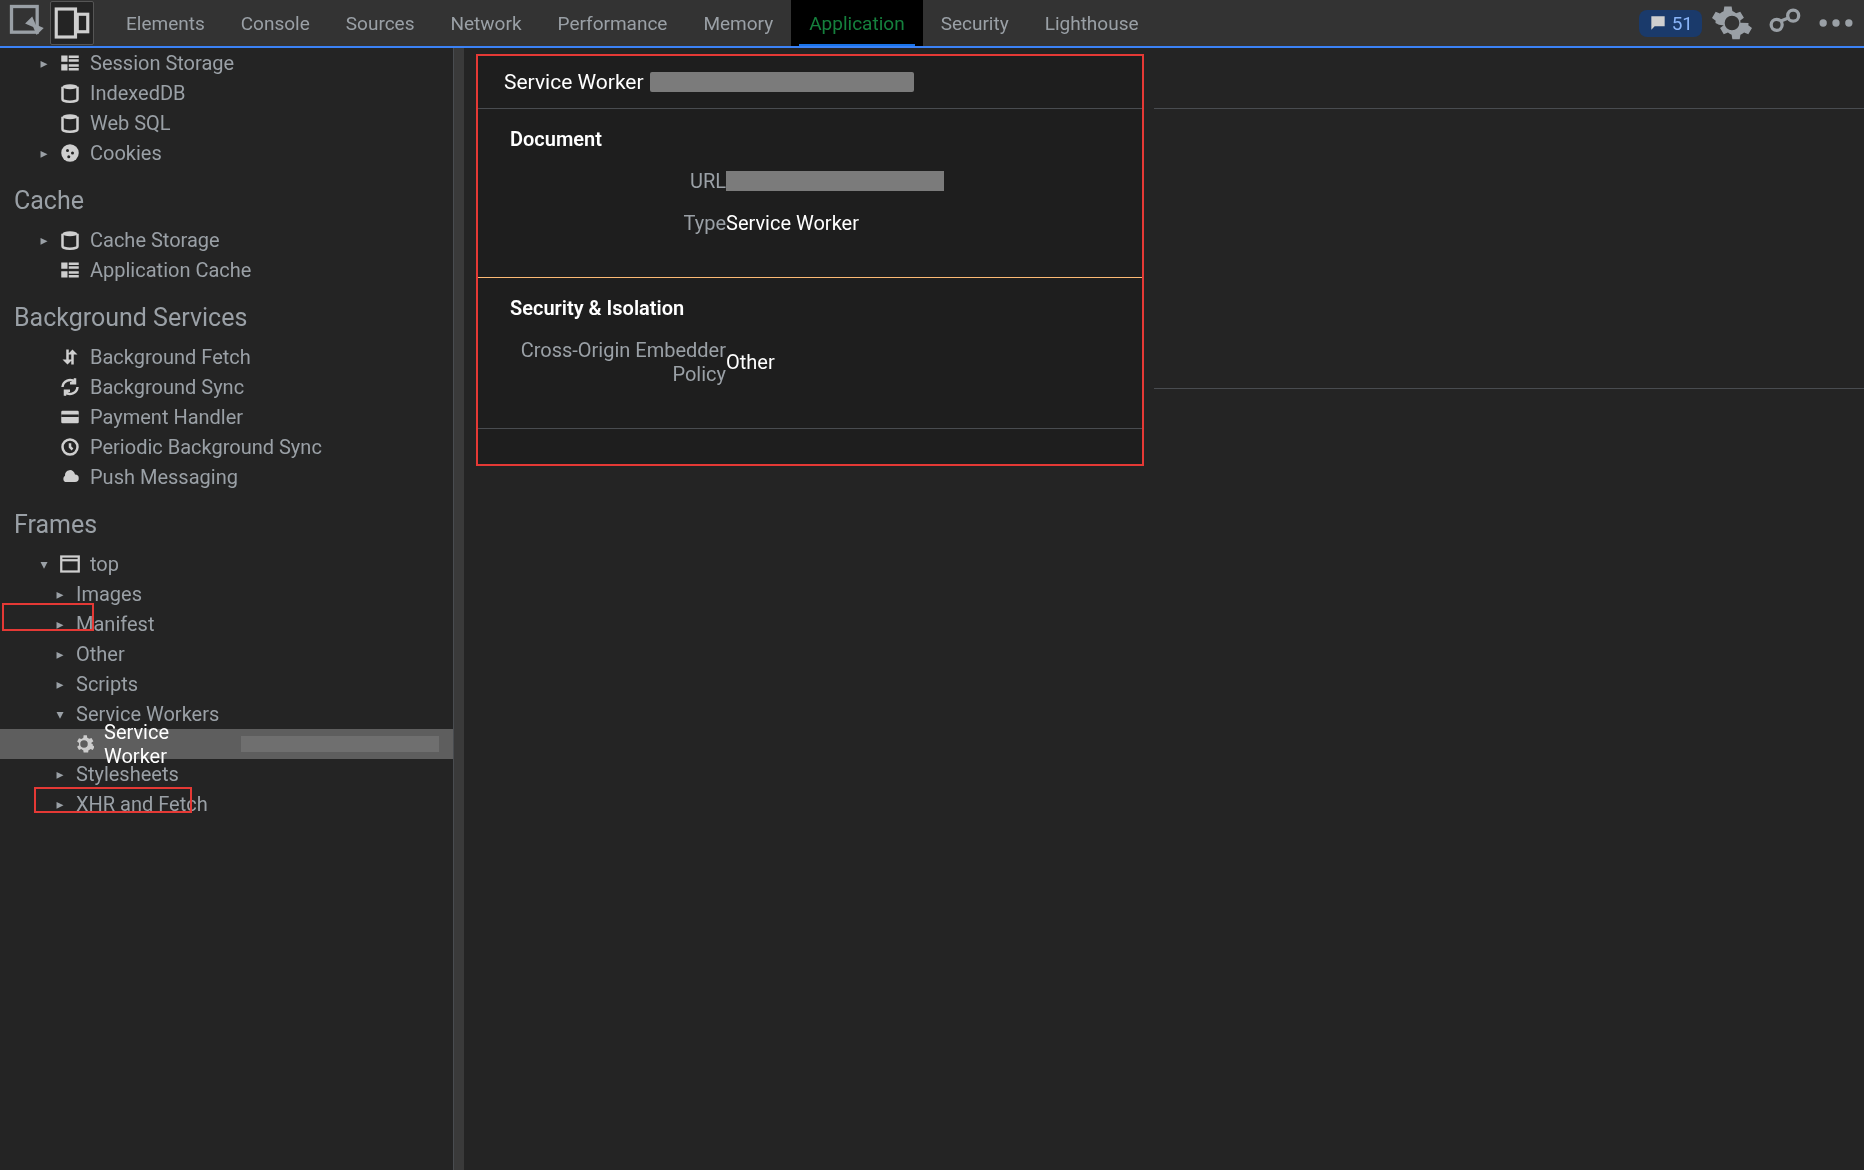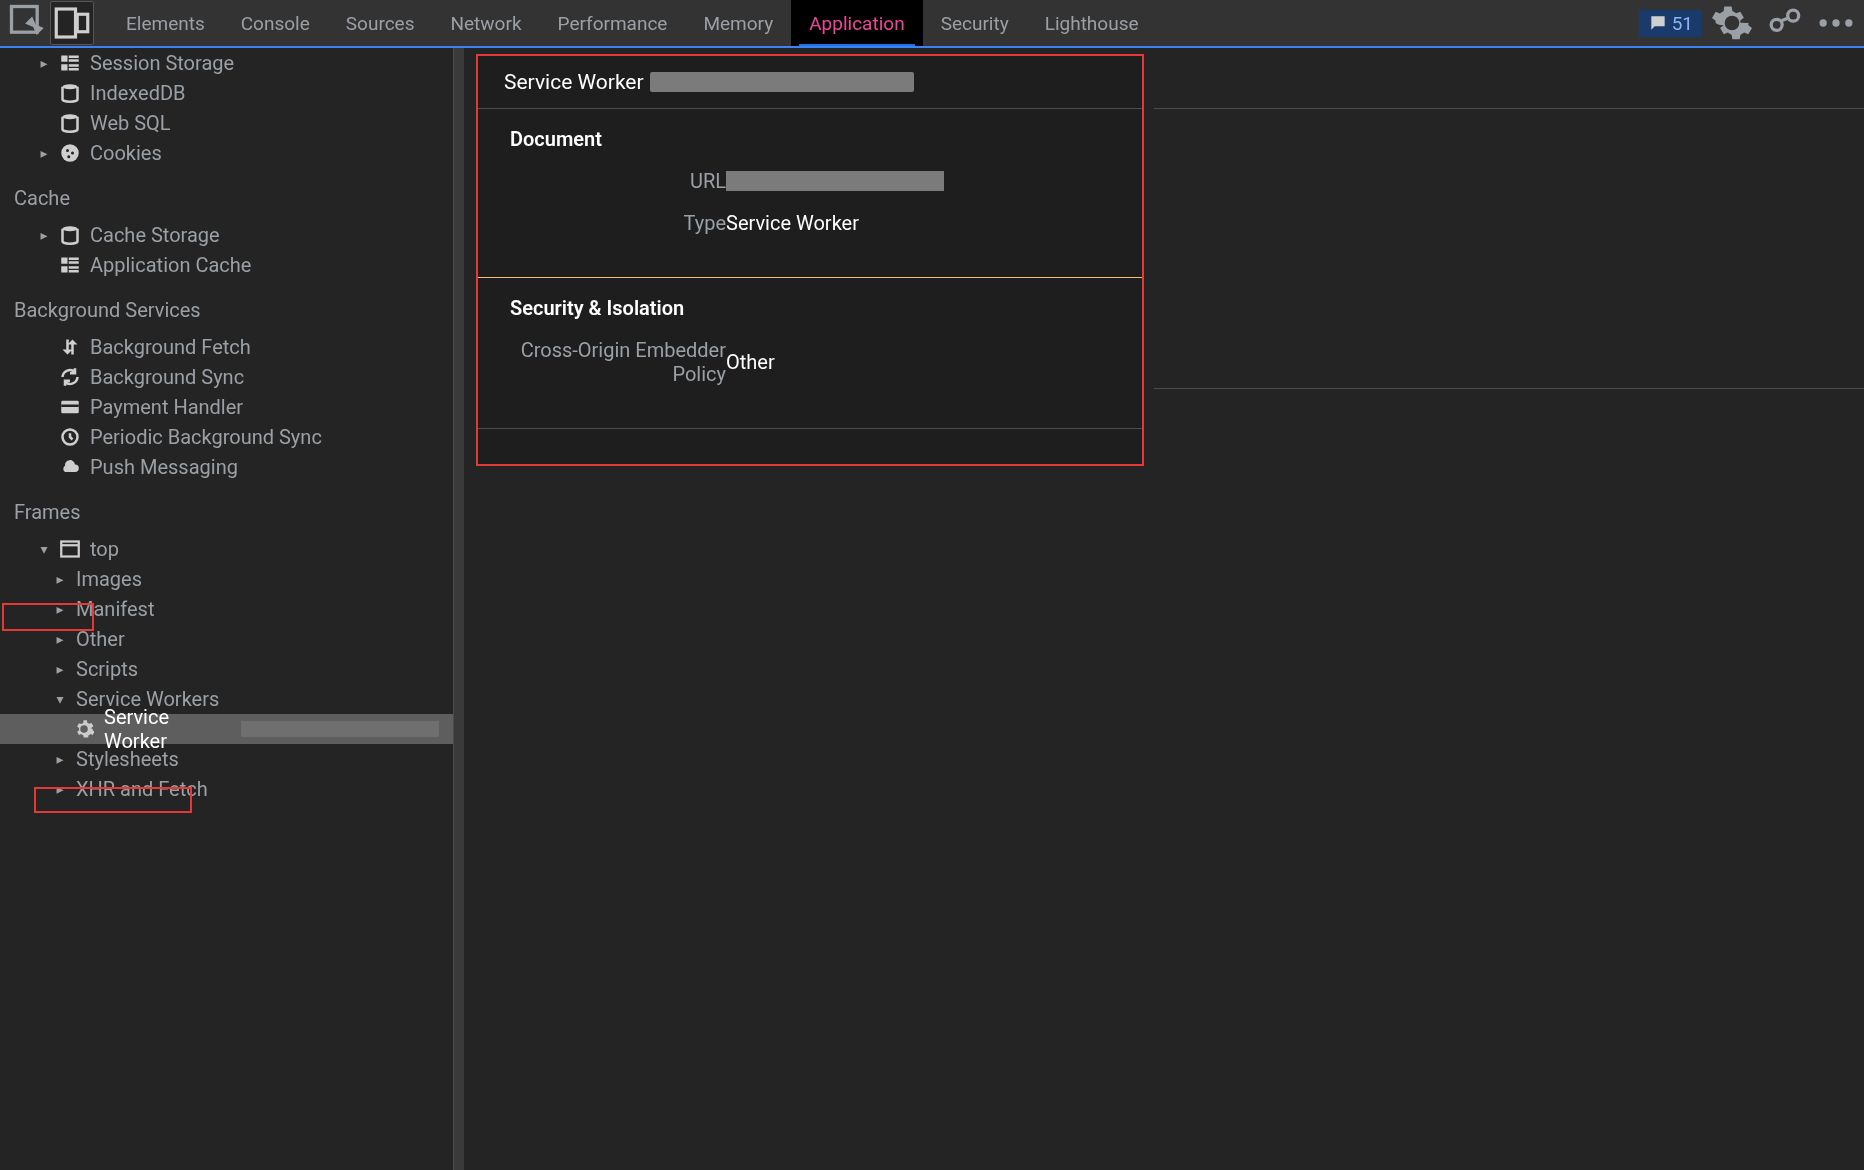--- a/index.html
+++ b/index.html
@@ -22,29 +22,29 @@
   }
   .tb-btn{
     width:44px;height:44px;
     display:flex;align-items:center;justify-content:center;
     color:#9aa0a6;
     border-radius:2px;
   }
   .tb-btn.active{background:#242424;color:#cfcfcf;border:1px solid #555;}
   .tabs{display:flex;align-items:center;height:100%;margin-left:14px;}
   .tab{padding:0 18px;height:100%;display:flex;align-items:center;color:#9aa0a6;cursor:pointer;font-size:19px;position:relative;}
-  .tab.active{color:#ec4899;background:#000;}
+  .tab.active{color:#15803d;background:#000;}
   .tab.active::after{content:"";position:absolute;left:8px;right:8px;bottom:0;height:2.5px;background:#1a73e8;}
   .tb-right{margin-left:auto;display:flex;align-items:center;gap:8px;}
-  .badge{display:flex;align-items:center;gap:4px;background:#1a3a6b;color:#89b4f8;padding:2px 9px;border-radius:1px;font-size:19px;}
+  .badge{display:flex;align-items:center;gap:4px;background:#1a3a6b;color:#89b4f8;padding:2px 9px;border-radius:8px;font-size:19px;}
   .main{display:flex;height:calc(100% - 48px);}
   .sidebar{width:454px;background:#242424;border-right:1px solid #494c50;overflow:auto;position:relative;}
   .splitter{width:10px;background:#3a3a3a;}
   .content{flex:1;background:#242424;overflow:auto;position:relative;}
-  .section-head{padding:18px 14px 10px 14px;color:#9aa0a6;font-size:20px;}
+  .section-head{padding:18px 14px 10px 14px;color:#9aa0a6;font-size:25px;}
   .item{display:flex;align-items:center;gap:10px;padding:4px 14px;height:30px;cursor:pointer;font-size:20px;color:#9aa0a6;}
   .item.indent1{padding-left:38px;}
   .item.indent2{padding-left:54px;}
   .item.indent3{padding-left:74px;}
   .item.selected{background:#5e5e5e;color:#fff;border-radius:0;}
   .item.selected .icn svg,.item.selected .icn{color:#ccc;}
   .red-box{position:absolute;border:2px solid #e53935;pointer-events:none;}
   .tri{display:inline-block;width:12px;text-align:center;font-size:14px;color:#9aa0a6;}
   .icn{width:20px;height:20px;display:flex;align-items:center;justify-content:center;color:#cfcfcf;flex-shrink:0;}
   .icn svg{width:100%;height:100%;}

